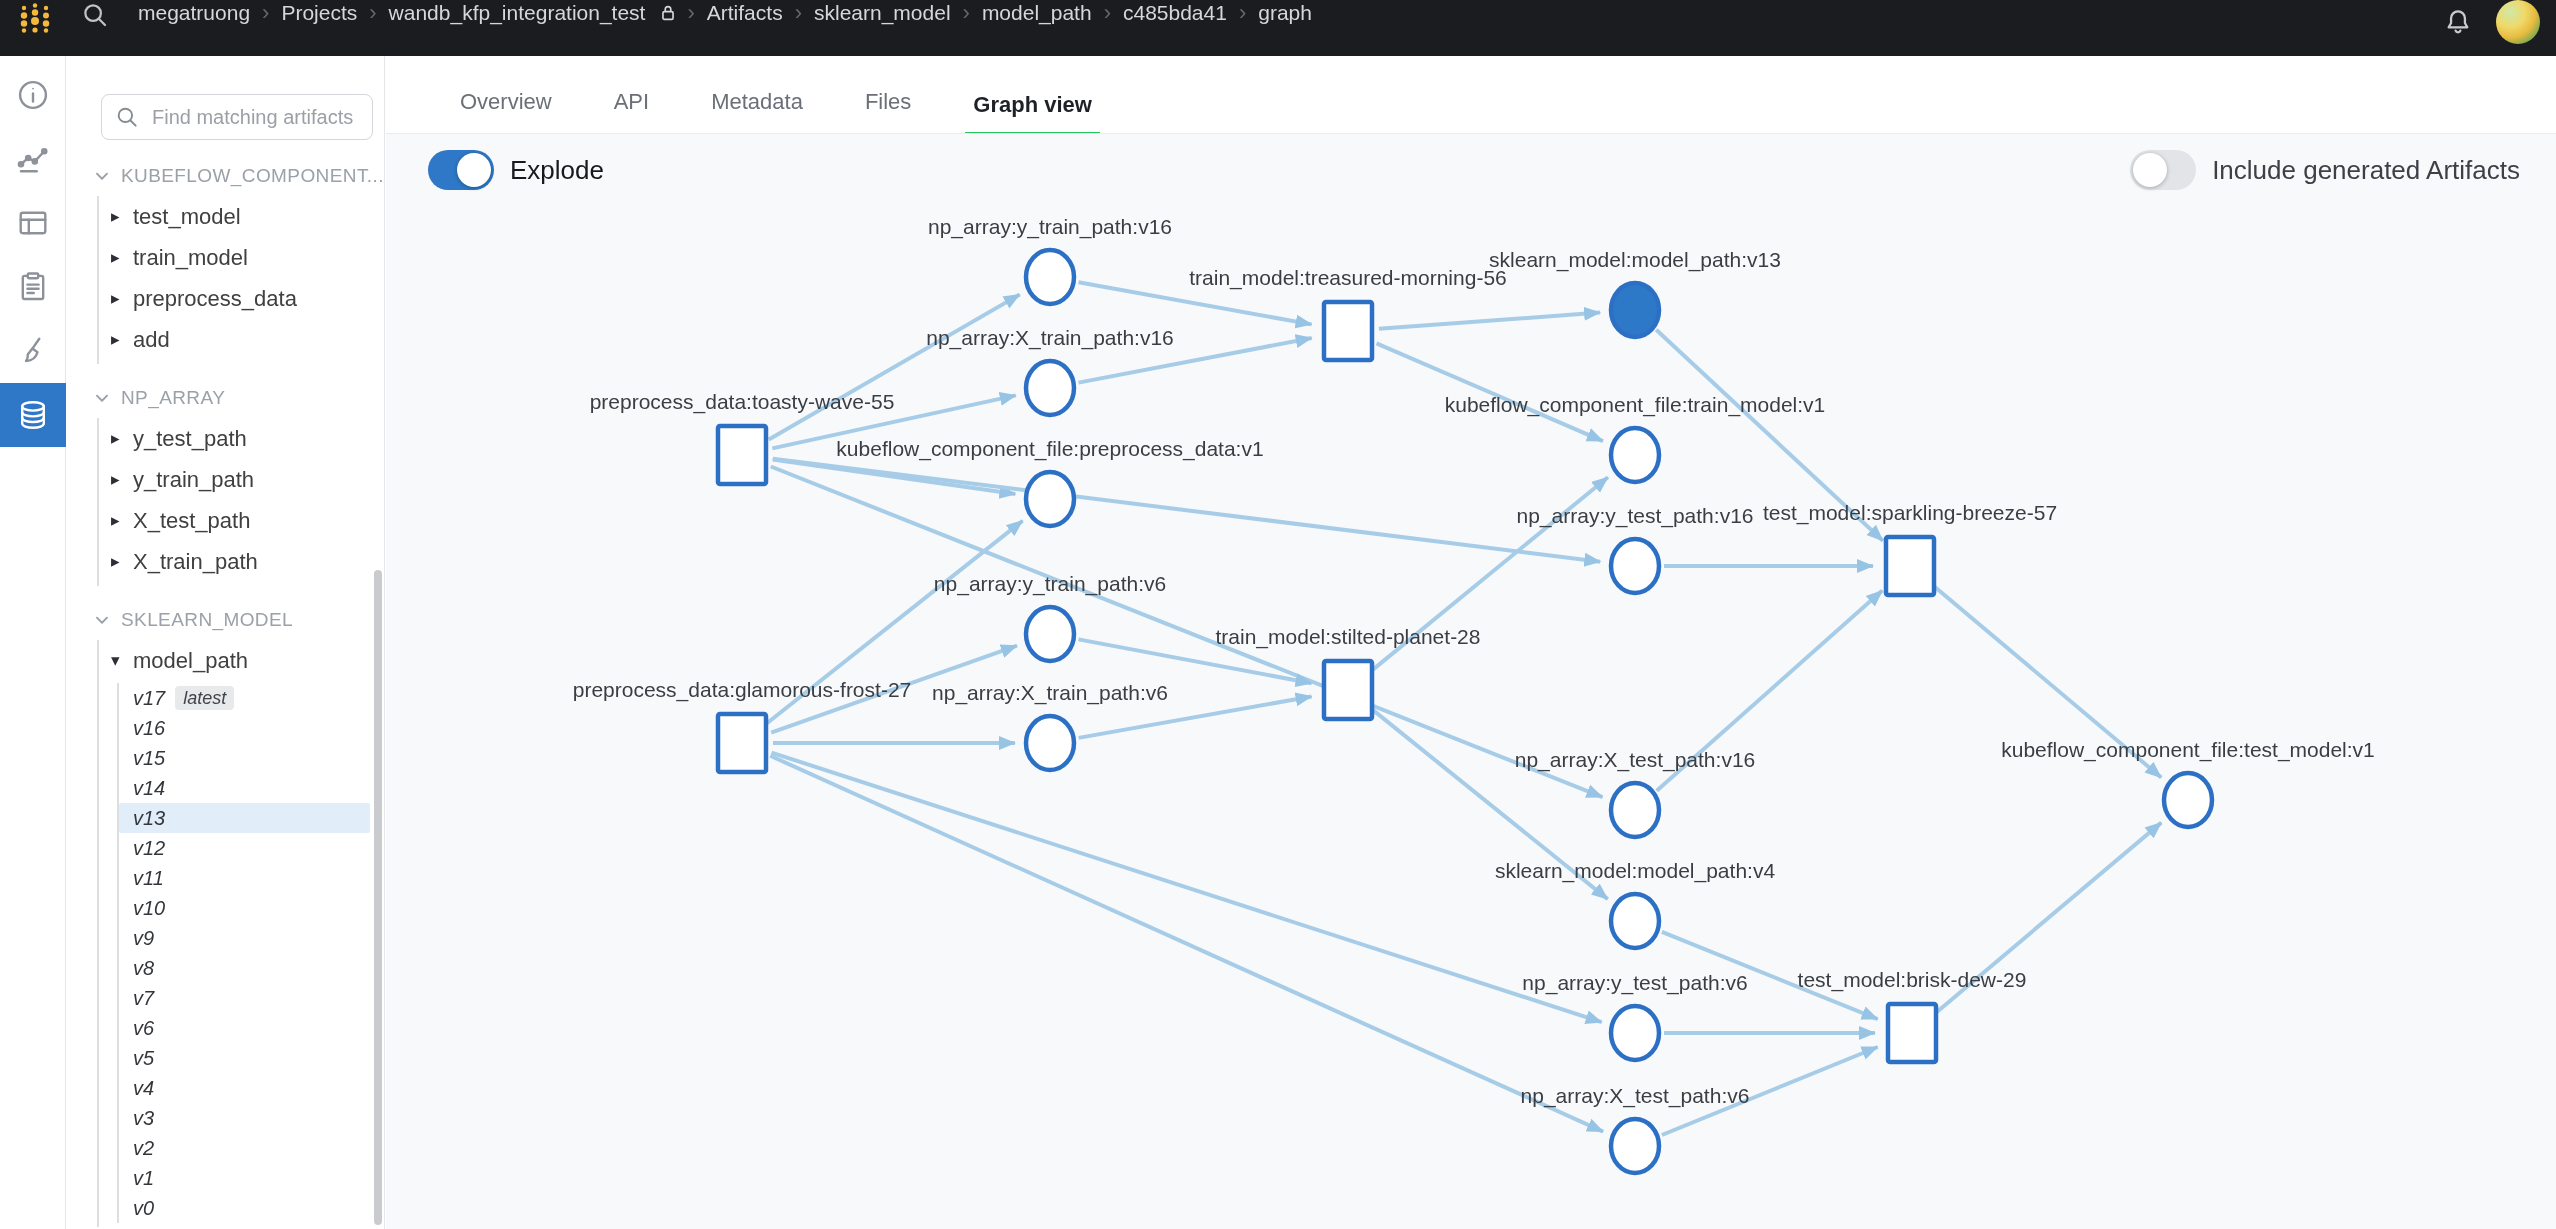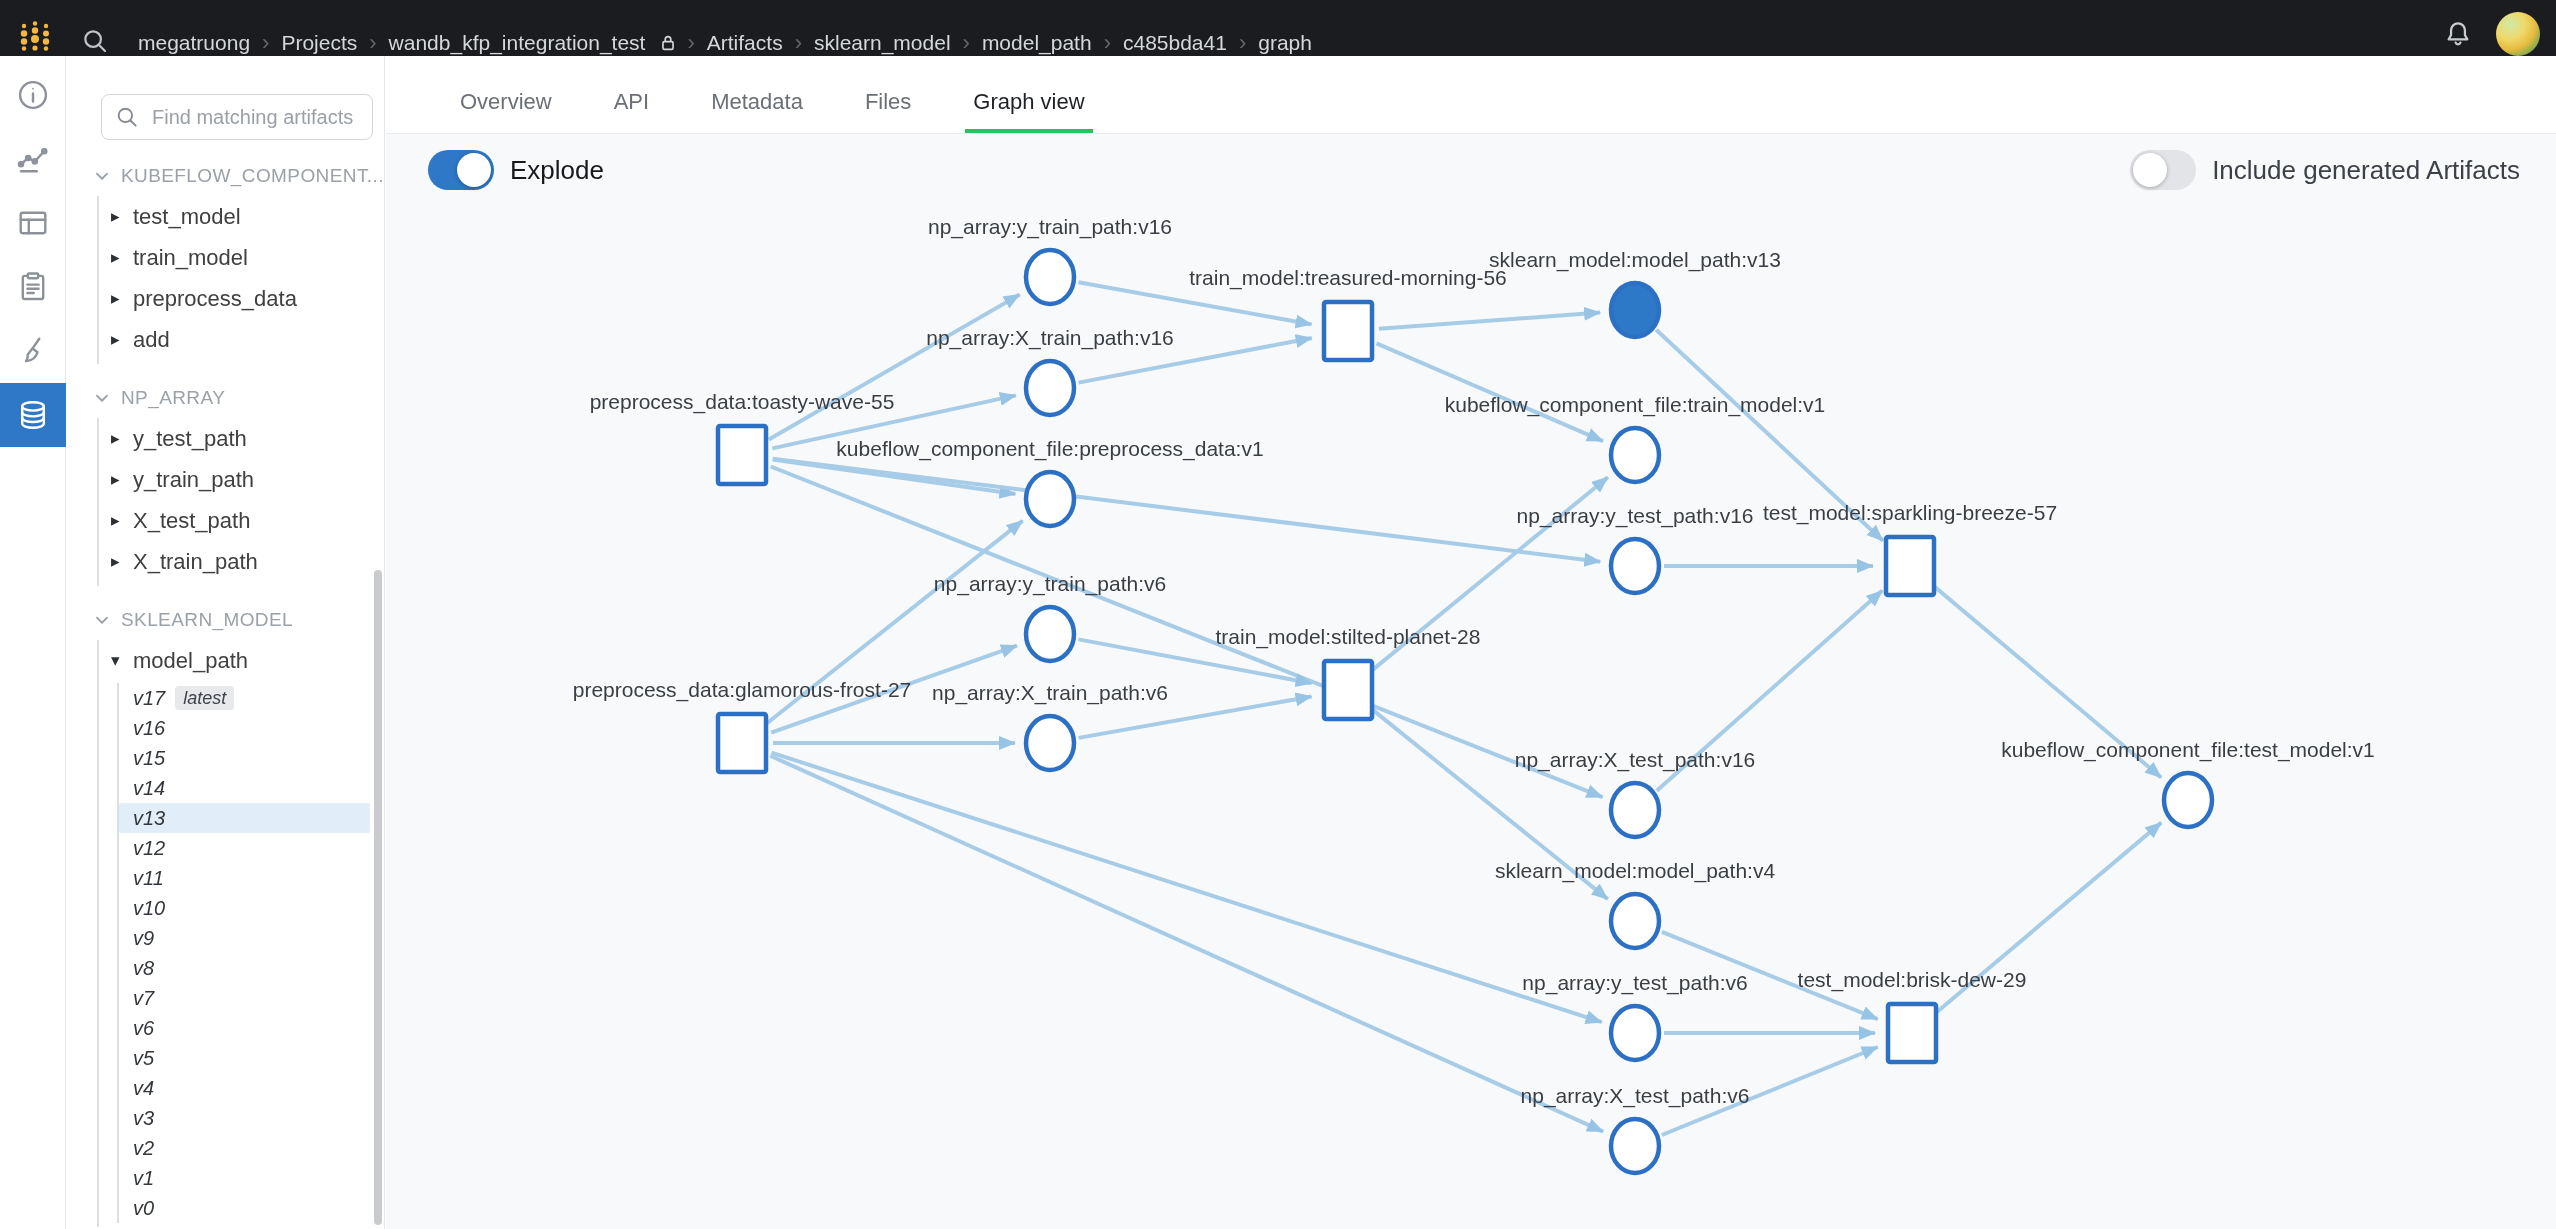--- a/index.html
+++ b/index.html
@@ -1,21 +1,21 @@
 <!DOCTYPE html>
 <html><head>
 <meta charset="utf-8">
 <style>
   html,body{margin:0;padding:0;width:2556px;height:1229px;overflow:hidden;
     font-family:"Liberation Sans",sans-serif;background:#fff;}
   .page{position:relative;width:2556px;height:1229px;background:#fff;}
 
   
   .navbar{position:absolute;left:0;top:0;width:2556px;height:56px;background:#1b1c1f;
-    display:flex;align-items:flex-end;z-index:6;}
+    display:flex;align-items:flex-start;z-index:6;}
   .logo{width:34px;height:38px;margin-left:18px;display:flex;align-items:center;}
   .logo svg{width:34px;height:38px;}
   .nav-search{margin-left:28px;width:30px;height:30px;color:#bfc3c7;}
   .nav-search svg{width:30px;height:30px;stroke:currentColor;fill:none;stroke-width:1.8;stroke-linecap:round;}
   .breadcrumb{margin-left:22px;display:flex;align-items:center;font-size:21px;color:#d5d8db;flex:1;min-width:0;}
   .crumb{margin:0 6px;white-space:nowrap;cursor:pointer;}
   .sep{color:#64686d;margin:0 6px;font-size:22px;}
   .lock{width:22px;height:22px;margin:0 2px 0 6px;color:#d5d8db;display:inline-flex;}
   .lock svg{width:22px;height:22px;stroke:currentColor;fill:none;stroke-width:1.8;}
   .nav-right{display:flex;align-items:center;margin-right:16px;gap:22px;}
@@ -61,21 +61,21 @@
     padding:2px 8px;line-height:20px;}
   .sec-gap{height:22px;}
   .panel-scrollbar{position:absolute;right:2px;top:514px;width:8px;height:655px;border-radius:4px;
     background:#c9cbce;cursor:pointer;}
 
   
   .main{position:absolute;left:386px;top:56px;right:0;bottom:0;z-index:1;background:#f9a8d4;padding-left:35px;}
   .tabrow{position:absolute;left:0;top:0;right:0;height:78px;background:#fff;
     border-bottom:1px solid #e9ebee;display:flex;align-items:flex-end;padding-left:66px;gap:46px;box-sizing:border-box;}
   .tab{font-size:22px;color:#6b6f77;padding:0 8px 18px 8px;cursor:pointer;white-space:nowrap;}
-  .tab.active{color:#1e2126;border-bottom:4px solid #22c55e;padding-bottom:14px;}
+  .tab.active{color:#1e2126;border-bottom:1px solid #22c55e;padding-bottom:14px;font-weight:bold;}
   .graph-bg{position:absolute;left:0;top:78px;right:0;bottom:0;background:#f8f9fa;}
   .toggle-row{position:absolute;left:42px;right:36px;top:94px;display:flex;
     justify-content:space-between;align-items:center;z-index:3;}
   .tgroup{display:flex;align-items:center;gap:16px;}
   .switch{width:66px;height:40px;border-radius:20px;position:relative;cursor:pointer;}
   .switch .knob{position:absolute;top:3px;width:34px;height:34px;border-radius:50%;background:#fff;
     box-shadow:0 1px 4px rgba(0,0,0,.28);}
   .switch.on{background:#2e78c7;}.switch.on .knob{right:3px;}
   .switch.off{background:#e2e4e7;}.switch.off .knob{left:3px;}
   .tlabel{font-size:26px;color:#17191d;}

